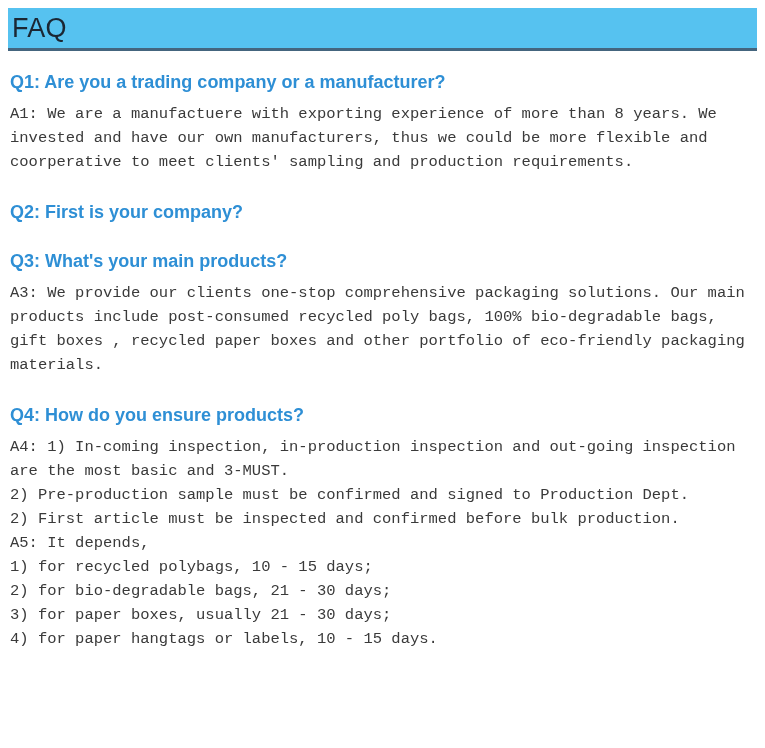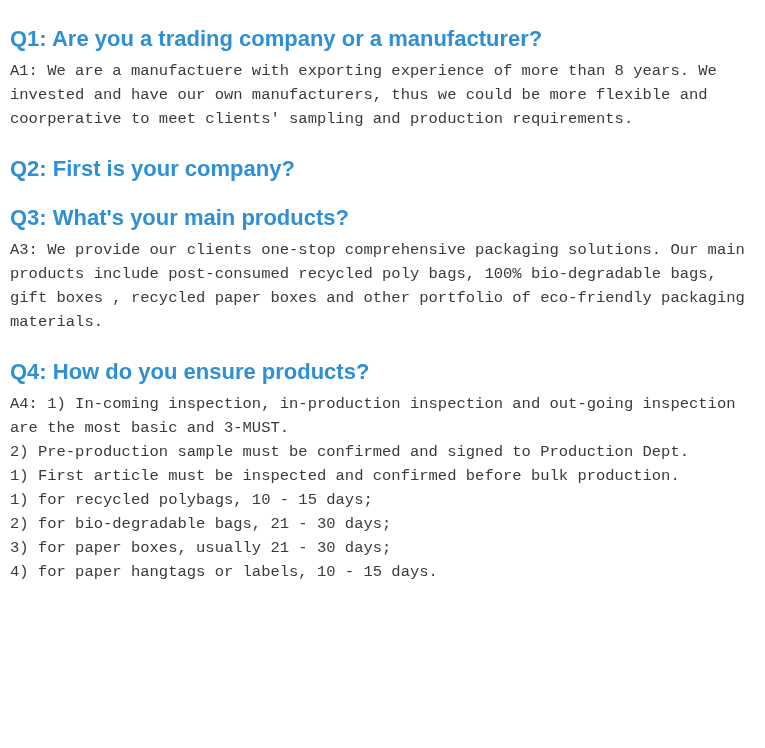--- a/index.html
+++ b/index.html
@@ -30,21 +30,21 @@
     font-weight: 400;
     color: #1B2733;
     letter-spacing: 0.2px;
     line-height: 1;
   }
   .faq-list {
     padding: 0 2px;
   }
   .faq-item .q {
     color: #2E8FD5;
-    font-size: 22px;
+    font-size: 18px;
     font-weight: 700;
     margin: 27px 0 9px 0;
     line-height: 22px;
   }
   .faq-item:first-child .q {
     margin-top: 20px;
   }
   .faq-item .a {
     margin: 0;
     color: #3A3A3A;
@@ -54,20 +54,23 @@
   }
   .faq-item .a .line {
     display: block;
   }
 </style>
 </head>
 <body>
 
 <div class="page">
 
+  <div class="faq-header">
+    <span class="title">FAQ</span>
+  </div>
 
   <div class="faq-list">
 
     <section class="faq-item">
       <h3 class="q">Q1: Are you a trading company or a manufacturer?</h3>
       <p class="a">
         <span class="line">A1: We are a manufactuere with exporting experience of more than 8 years. We invested and have our own manufacturers, thus we could be more flexible and coorperative to meet clients' sampling and production requirements.</span>
       </p>
     </section>
 
@@ -80,26 +83,27 @@
       <p class="a">
         <span class="line">A3: We provide our clients one-stop comprehensive packaging solutions. Our main products include post-consumed recycled poly bags, 100% bio-degradable bags, gift boxes , recycled paper boxes and other portfolio of eco-friendly packaging materials.</span>
       </p>
     </section>
 
     <section class="faq-item">
       <h3 class="q">Q4: How do you ensure products?</h3>
       <p class="a">
         <span class="line">A4: 1) In-coming inspection, in-production inspection and out-going inspection are the most basic and 3-MUST.</span>
         <span class="line">2) Pre-production sample must be confirmed and signed to Production Dept.</span>
-        <span class="line">1) First article must be inspected and confirmed before bulk production.</span>
+        <span class="line">2) First article must be inspected and confirmed before bulk production.</span>
       </p>
     </section>
 
     <section class="faq-item">
       <p class="a">
+        <span class="line">A5: It depends,</span>
         <span class="line">1) for recycled polybags, 10 - 15 days;</span>
         <span class="line">2) for bio-degradable bags, 21 - 30 days;</span>
         <span class="line">3) for paper boxes, usually 21 - 30 days;</span>
         <span class="line">4) for paper hangtags or labels, 10 - 15 days.</span>
       </p>
     </section>
 
   </div>
 </div>
 

